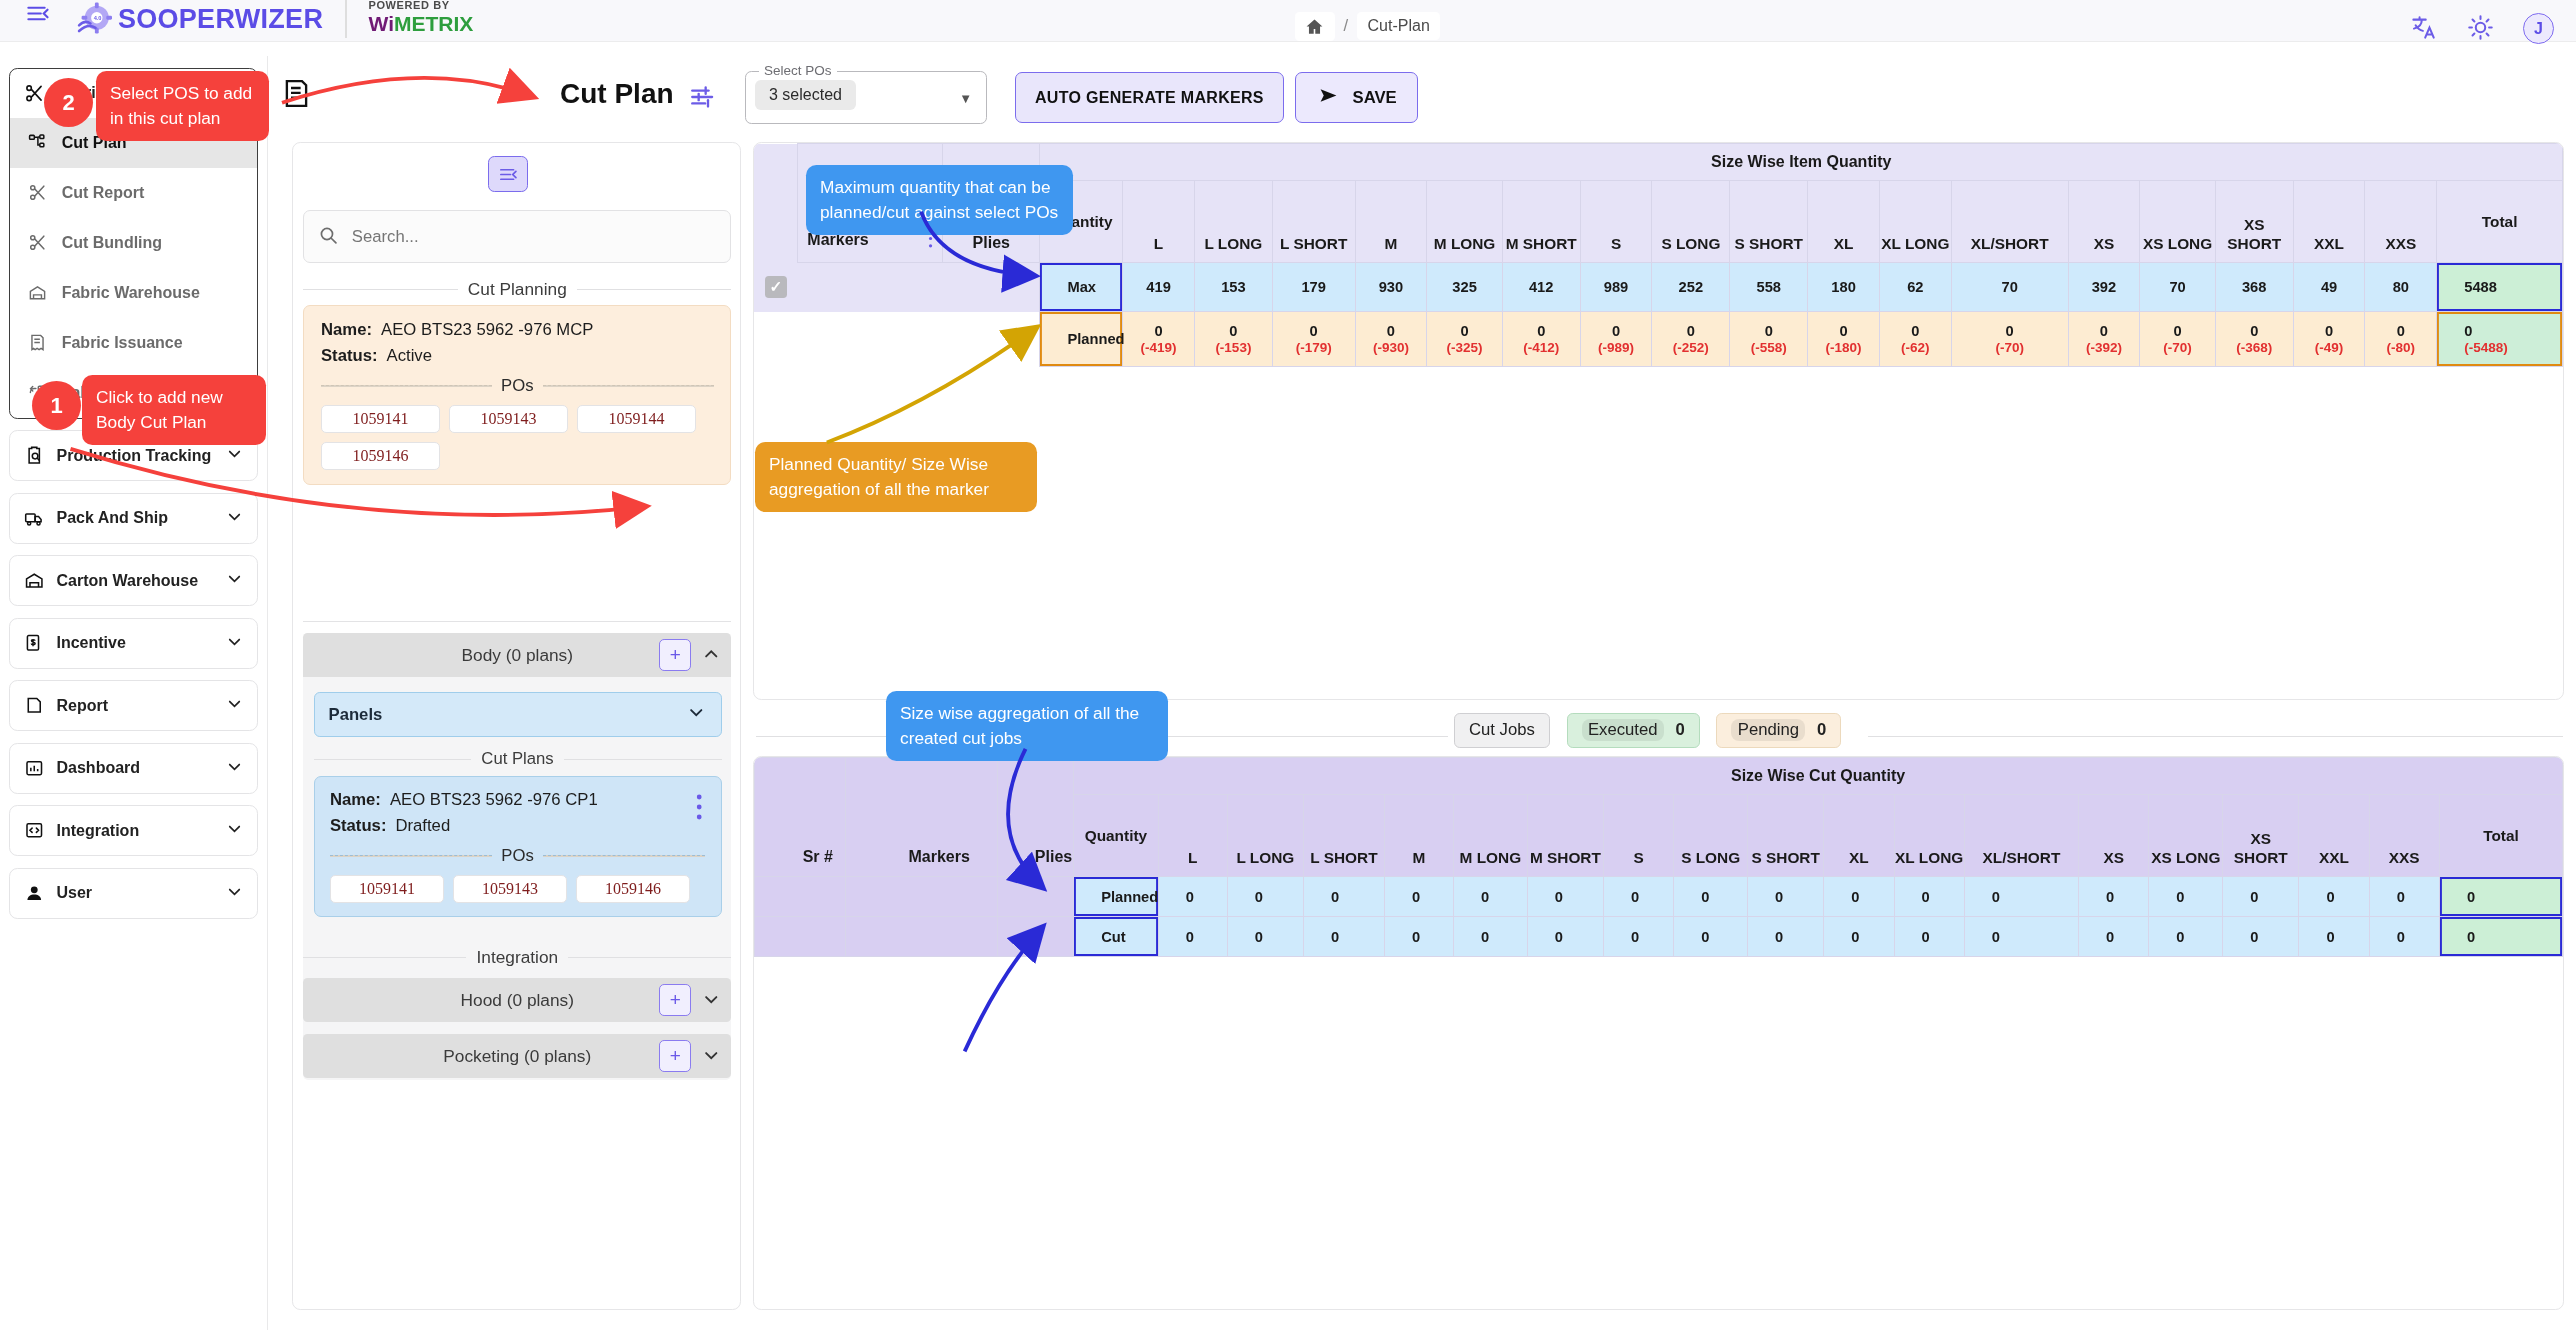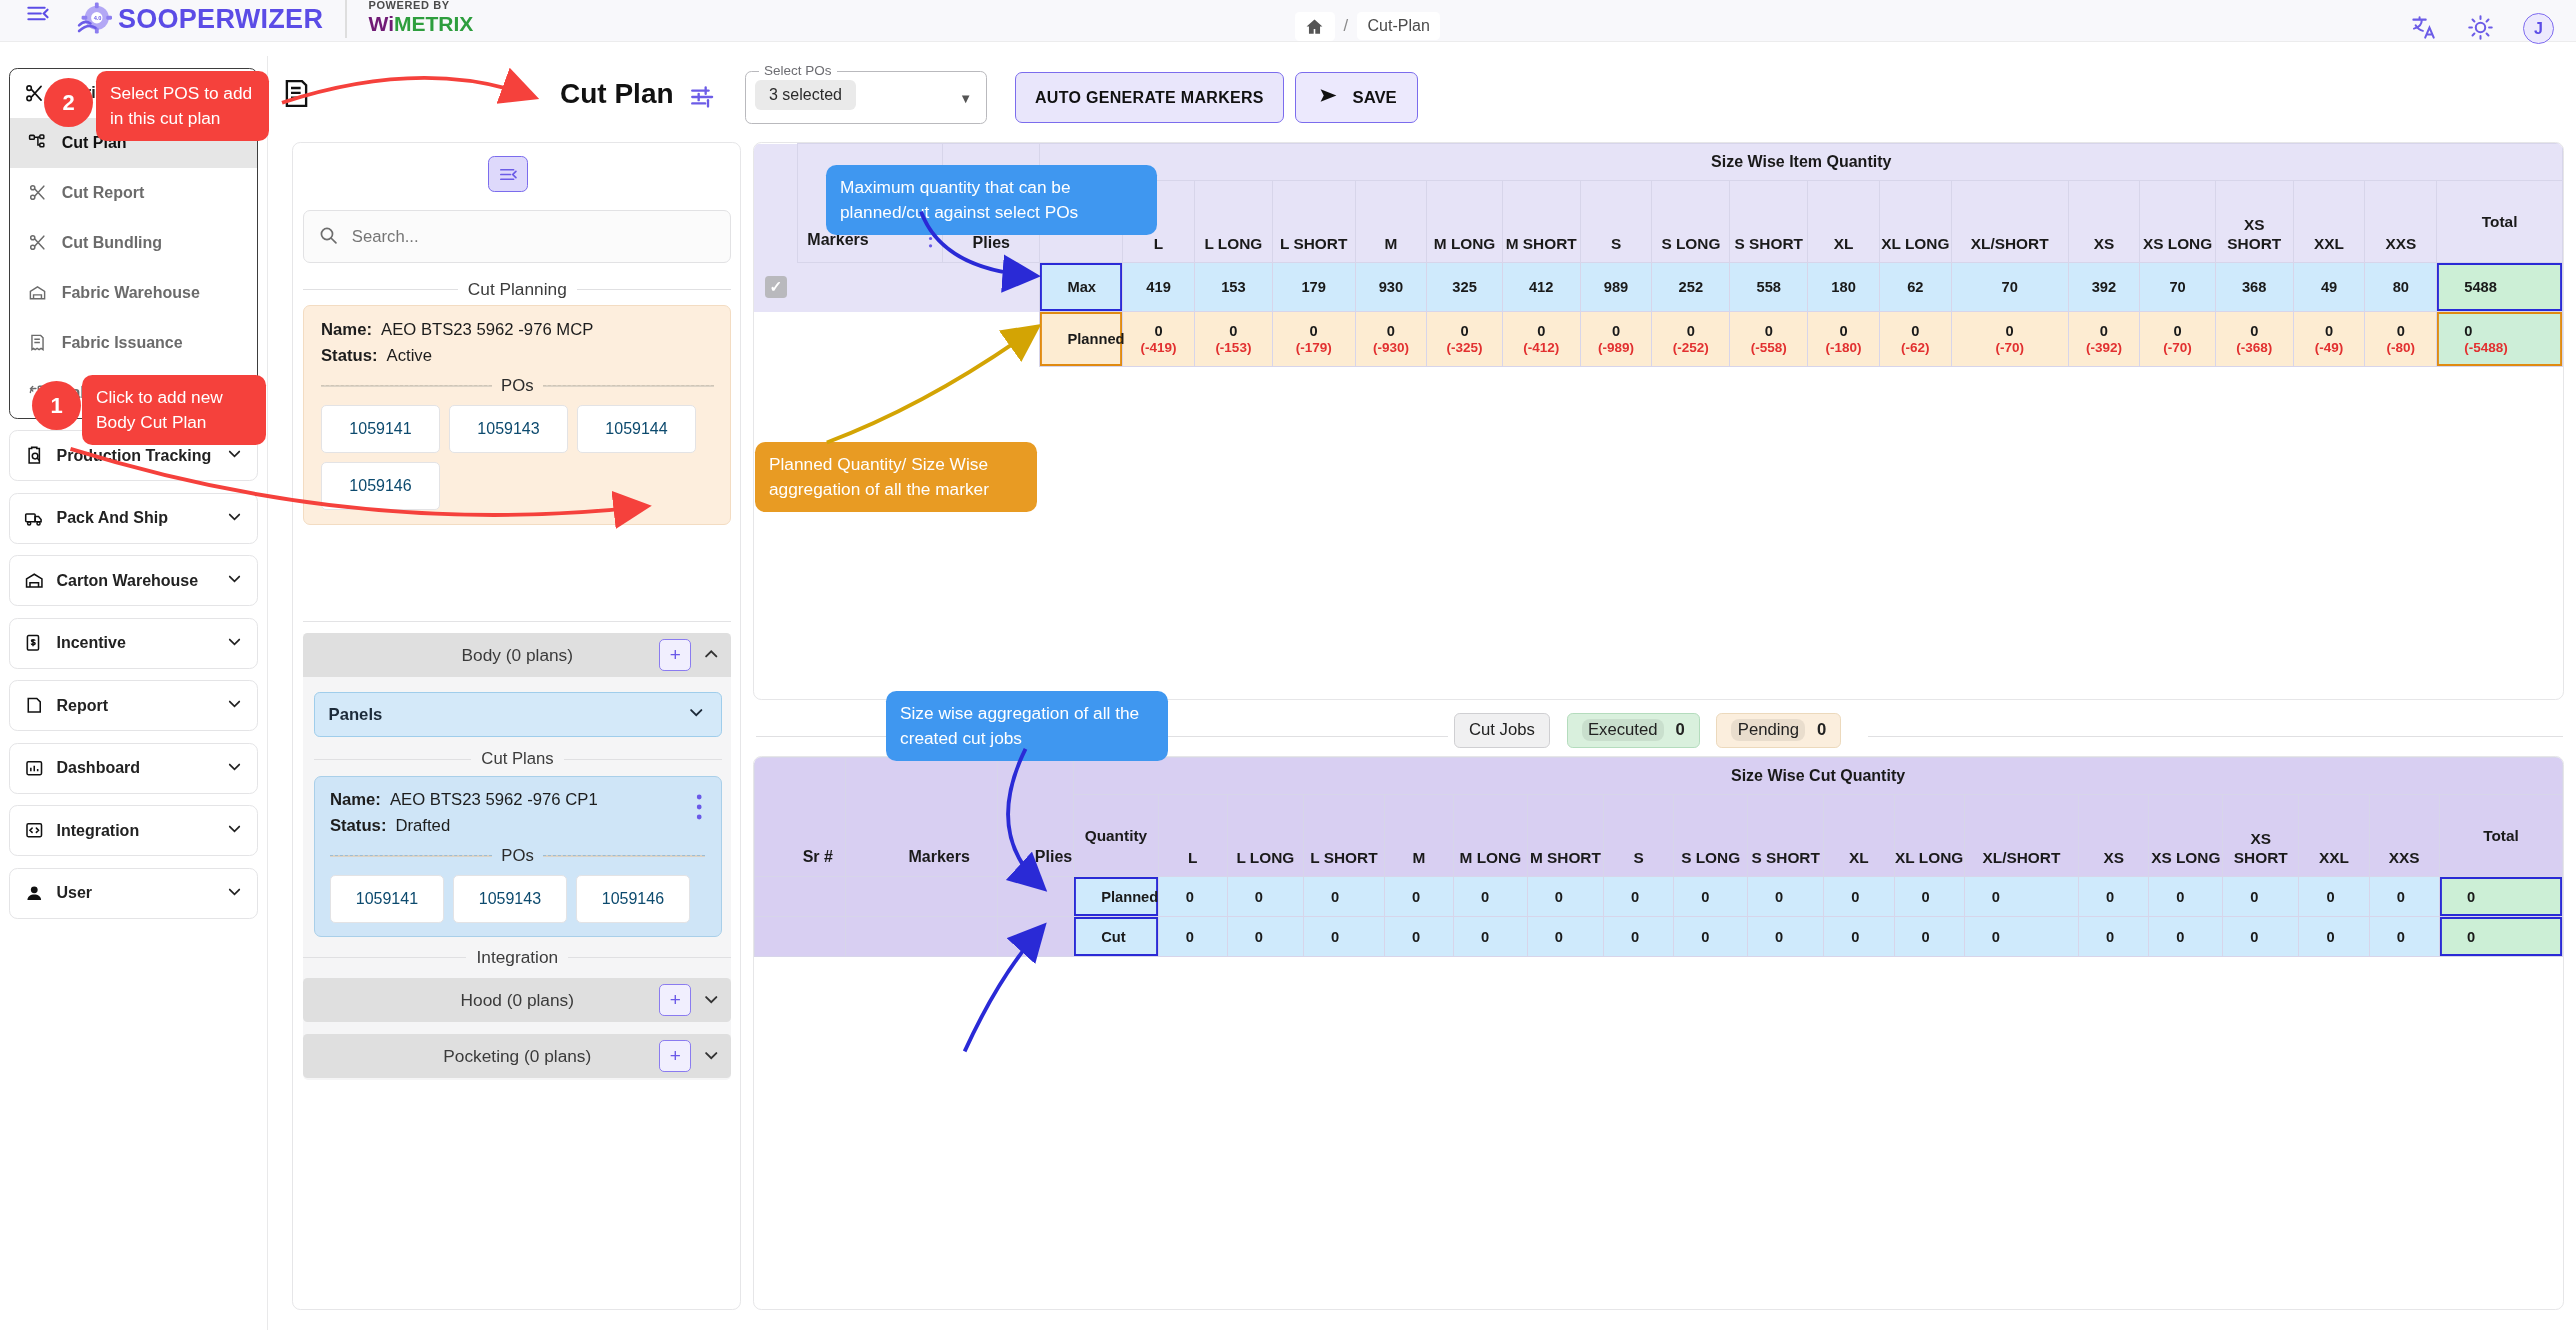--- a/index.html
+++ b/index.html
@@ -120,21 +120,21 @@
     position:absolute; left:10.3px; width:428px;
     background:#fdeedd; border:0.6px solid #f3dcc2; border-radius:7px; padding:14px 16.7px;
   }
   .kv { font-size:16.7px; color:#1d1d1d; margin-bottom:5.8px; }
   .kv b { font-weight:700; margin-right:9px; }
   .po-divider { display:flex; align-items:center; gap:9px; font-size:16.7px; color:#2b2b2b; margin:10.3px 0 9px 0; }
   .po-divider::before, .po-divider::after { content:""; flex:1; height:0.6px; background:#dcd3c6; border-top:0.6px dashed #cfc5b6; }
   .po-list { display:flex; flex-wrap:wrap; gap:9px; }
   .po-chip {
     background:#fff; border:0.6px solid #e3e3e5; border-radius:5.1px;
-    padding:14px 0; width:119px; text-align:center; font-size:16px; color:#0c4a6e;
+    padding:4px 0; width:119px; text-align:center; font-size:16px; color:#7f1d1d;font-family:Liberation Serif, serif;
   }
   .body-bar {
     position:absolute; left:10.3px; width:428px; height:44px;
     background:#dfdfdf; border-radius:4.5px 4.5px 0 0; display:flex; align-items:center; justify-content:center;
     font-size:17.3px; color:#3b3b3b; position:absolute;
   }
   .plusbtn {
     width:32px; height:32px; border:1.3px solid #8a7bf0; border-radius:5.1px; background:#f1effe;
     color:#6a59e8; font-size:19px; display:flex; align-items:center; justify-content:center; cursor:pointer;
   }
@@ -922,18 +922,18 @@
     <path d="M1600 1168 Q 1535 1300 1625 1383" stroke="#2a2ad6" stroke-width="6" fill="none" marker-end="url(#ar-blue)"></path>
     <path d="M1505 1640 Q 1560 1520 1625 1448" stroke="#2a2ad6" stroke-width="6" fill="none" marker-end="url(#ar-blue)"></path>
   </svg>
 
   <div class="badge-num" style="left:44px; top:78px;">2</div>
   <div class="callout co-red" style="left:96px; top:71px; width:173px;">Select POS to add in this cut plan</div>
 
   <div class="badge-num" style="left:32px; top:381px;">1</div>
   <div class="callout co-red" style="left:82px; top:375px; width:184px;">Click to add new Body Cut Plan</div>
 
-  <div class="callout co-blue" style="left:806px; top:165px; width:331px;margin-left:20px;">Maximum quantity that can be planned/cut against select POs</div>
+  <div class="callout co-blue" style="left:806px; top:165px; width:267px;">Maximum quantity that can be planned/cut against select POs</div>
   <div class="callout co-orange" style="left:755px; top:442px; width:282px;">Planned Quantity/ Size Wise aggregation of all the marker</div>
   <div class="callout co-blue" style="left:886px; top:691px; width:282px;">Size wise aggregation of all the created cut jobs</div>
 
 </div>
 
 
 </body></html>

